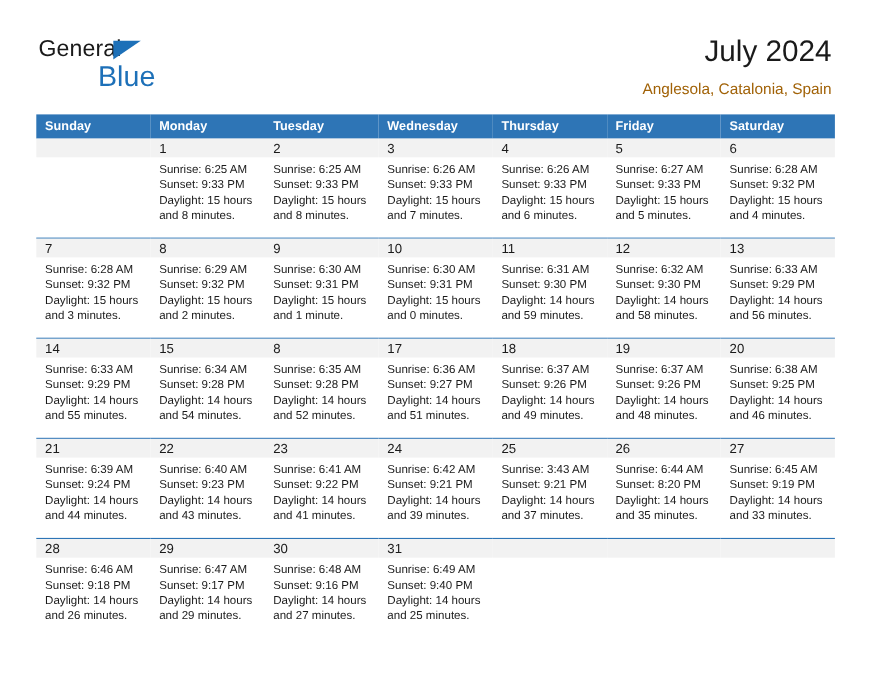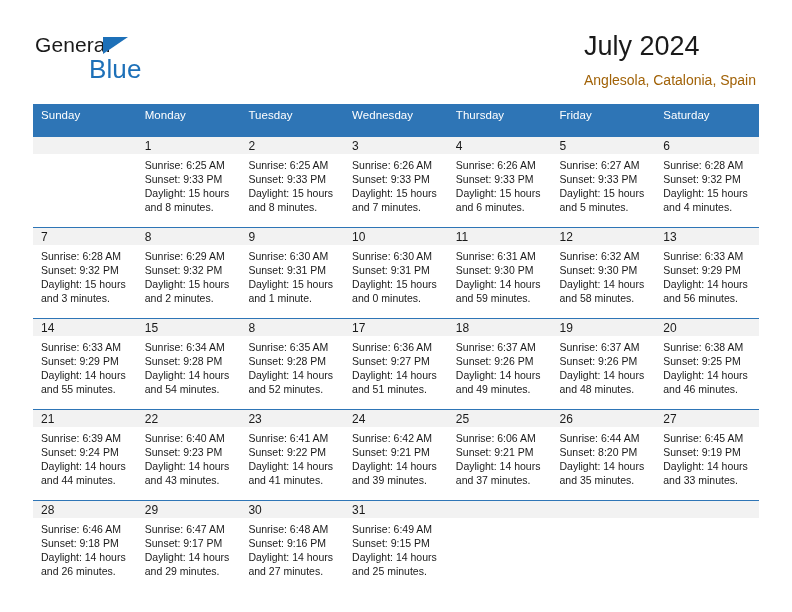--- a/index.html
+++ b/index.html
@@ -59,21 +59,21 @@
     left: 54px;
     top: 21px;
     font-size: 26px;
     color: #1d70b8;
     letter-spacing: .1px;
   }
   .title-block {
     position: absolute;
     right: 36px;
     top: 30px;
-    text-align: left;
+    text-align: right;
   }
   .cal-title {
     font-size: 27px;
     color: #1a1a1a;
     line-height: 32px;
     font-weight: normal;
     margin: 0;
     white-space: nowrap;
   }
   .cal-subtitle {
@@ -92,23 +92,23 @@
     width: 726px;
     border-collapse: collapse;
     table-layout: fixed;
   }
   .calendar col { width: 103.71px; }
 
   thead th {
     background: #2e75b6;
     color: #ffffff;
     font-size: 11.5px;
-    font-weight: normal;
+    font-weight: bold;
     text-align: left;
-    padding: 5px 0 16px 8px;
+    padding: 5px 0 5px 8px;
     height: 11px;
     letter-spacing: .05px;
   }
 
   tbody tr.week-row > td {
     border-top: 1.6px solid #2e75b6;
     vertical-align: top;
     padding: 0;
     height: 90px;
   }
@@ -458,21 +458,21 @@
                 <div>Sunset: 9:21 PM</div>
                 <div>Daylight: 14 hours</div>
                 <div>and 39 minutes.</div>
               </div>
             </div>
           </td>
           <td>
             <div class="cell">
               <div class="daynum-band">25</div>
               <div class="cell-lines">
-                <div>Sunrise: 6:06 AM</div>
+                <div>Sunrise: 3:43 AM</div>
                 <div>Sunset: 9:21 PM</div>
                 <div>Daylight: 14 hours</div>
                 <div>and 37 minutes.</div>
               </div>
             </div>
           </td>
           <td>
             <div class="cell">
               <div class="daynum-band">26</div>
               <div class="cell-lines">
@@ -527,21 +527,21 @@
                 <div>Daylight: 14 hours</div>
                 <div>and 27 minutes.</div>
               </div>
             </div>
           </td>
           <td>
             <div class="cell">
               <div class="daynum-band">31</div>
               <div class="cell-lines">
                 <div>Sunrise: 6:49 AM</div>
-                <div>Sunset: 9:15 PM</div>
+                <div>Sunset: 9:40 PM</div>
                 <div>Daylight: 14 hours</div>
                 <div>and 25 minutes.</div>
               </div>
             </div>
           </td>
           <td>
             <div class="cell empty">
               <div class="daynum-band"></div>
             </div>
           </td>

